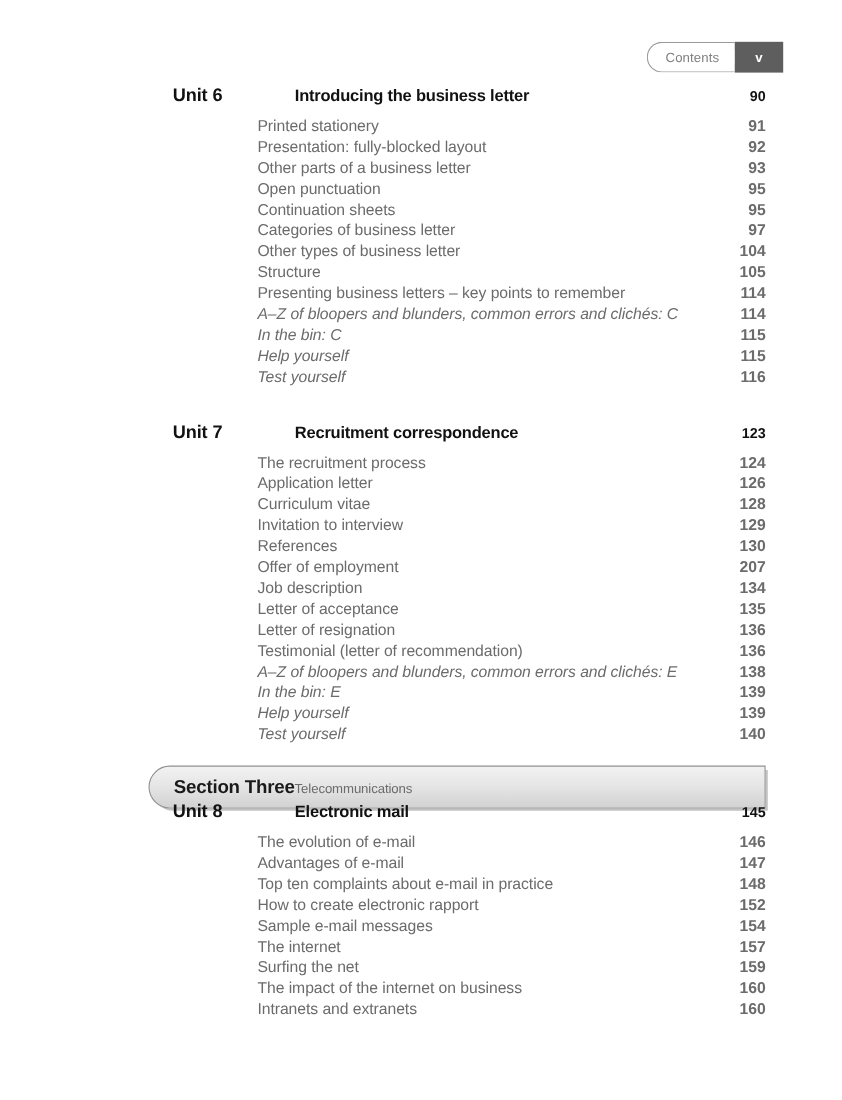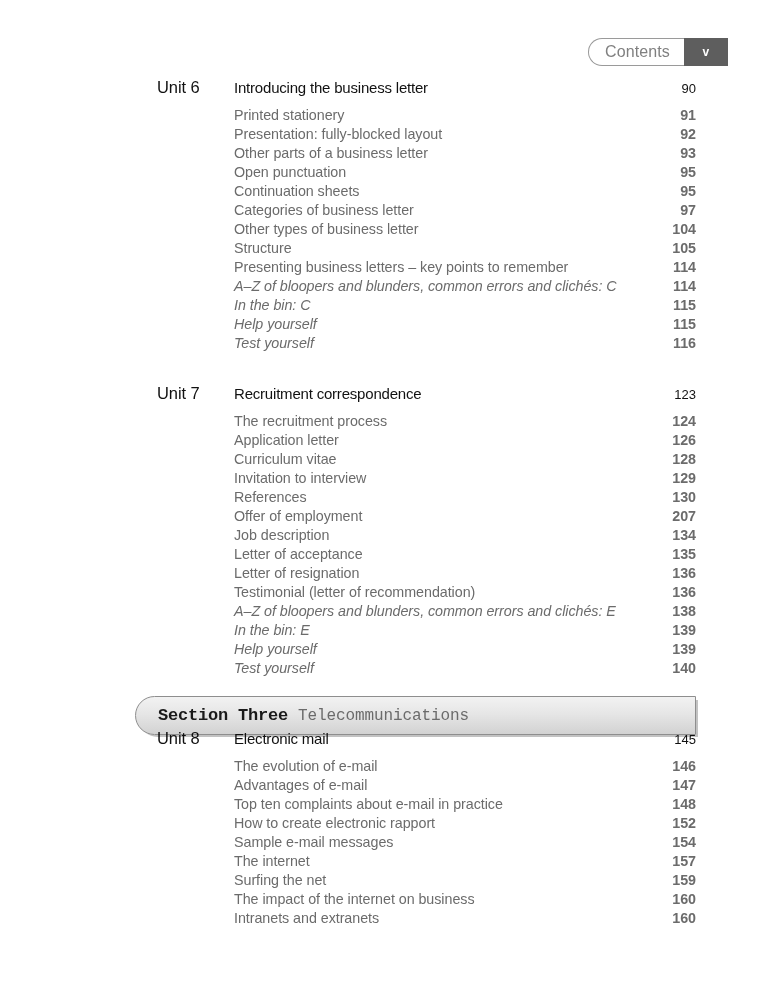--- a/index.html
+++ b/index.html
@@ -25,21 +25,21 @@
     height: 28px;
     border-radius: 14px 0 0 14px;
   }
   .contents-tab-label {
     display: flex;
     align-items: center;
     justify-content: center;
     padding: 0 14px 0 16px;
     background: #ffffff;
     color: #808080;
-    font-size: 16px;
+    font-size: 12px;
     border: 1px solid #9a9a9a;
     border-right: none;
     border-radius: 14px 0 0 14px;
     box-sizing: border-box;
     letter-spacing: 0.1px;
   }
   .contents-tab-page {
     display: flex;
     align-items: center;
     justify-content: center;
@@ -57,21 +57,22 @@
     top: 78px;
     left: 157px;
     width: 539px;
   }
 
   
   .unit-row {
     display: flex;
     align-items: baseline;
     color: #111111;
-    font-weight: normal;
+    font-weight: bold;
+    gap: 34px;
   }
   .unit-label {
     width: 77px;
     flex: 0 0 77px;
     font-size: 16.5px;
     letter-spacing: -0.1px;
   }
   .unit-title {
     flex: 1 1 auto;
     font-size: 15px;
@@ -127,32 +128,30 @@
     border: 1px solid #8e8e8e;
     border-radius: 20px 0 0 20px;
     display: flex;
     align-items: center;
     box-shadow: 3px 3px 0 -1px rgba(120,120,120,0.45);
   }
   .section-banner-inner {
     display: flex;
     align-items: baseline;
     padding-left: 22px;
-    font-family: Liberation Mono, monospace;
   }
   .section-name {
     color: #1a1a1a;
     font-size: 17px;
     font-weight: bold;
     letter-spacing: -0.2px;
   }
   .section-subtitle {
     color: #6b6b6b;
-    font-size: 16px;
-    margin-left: 10px;
+    font-size: 12px;
     letter-spacing: -0.1px;
   }
 
   
   .toc-lower {
     position: absolute;
     top: 729px;
     left: 157px;
     width: 539px;
   }

